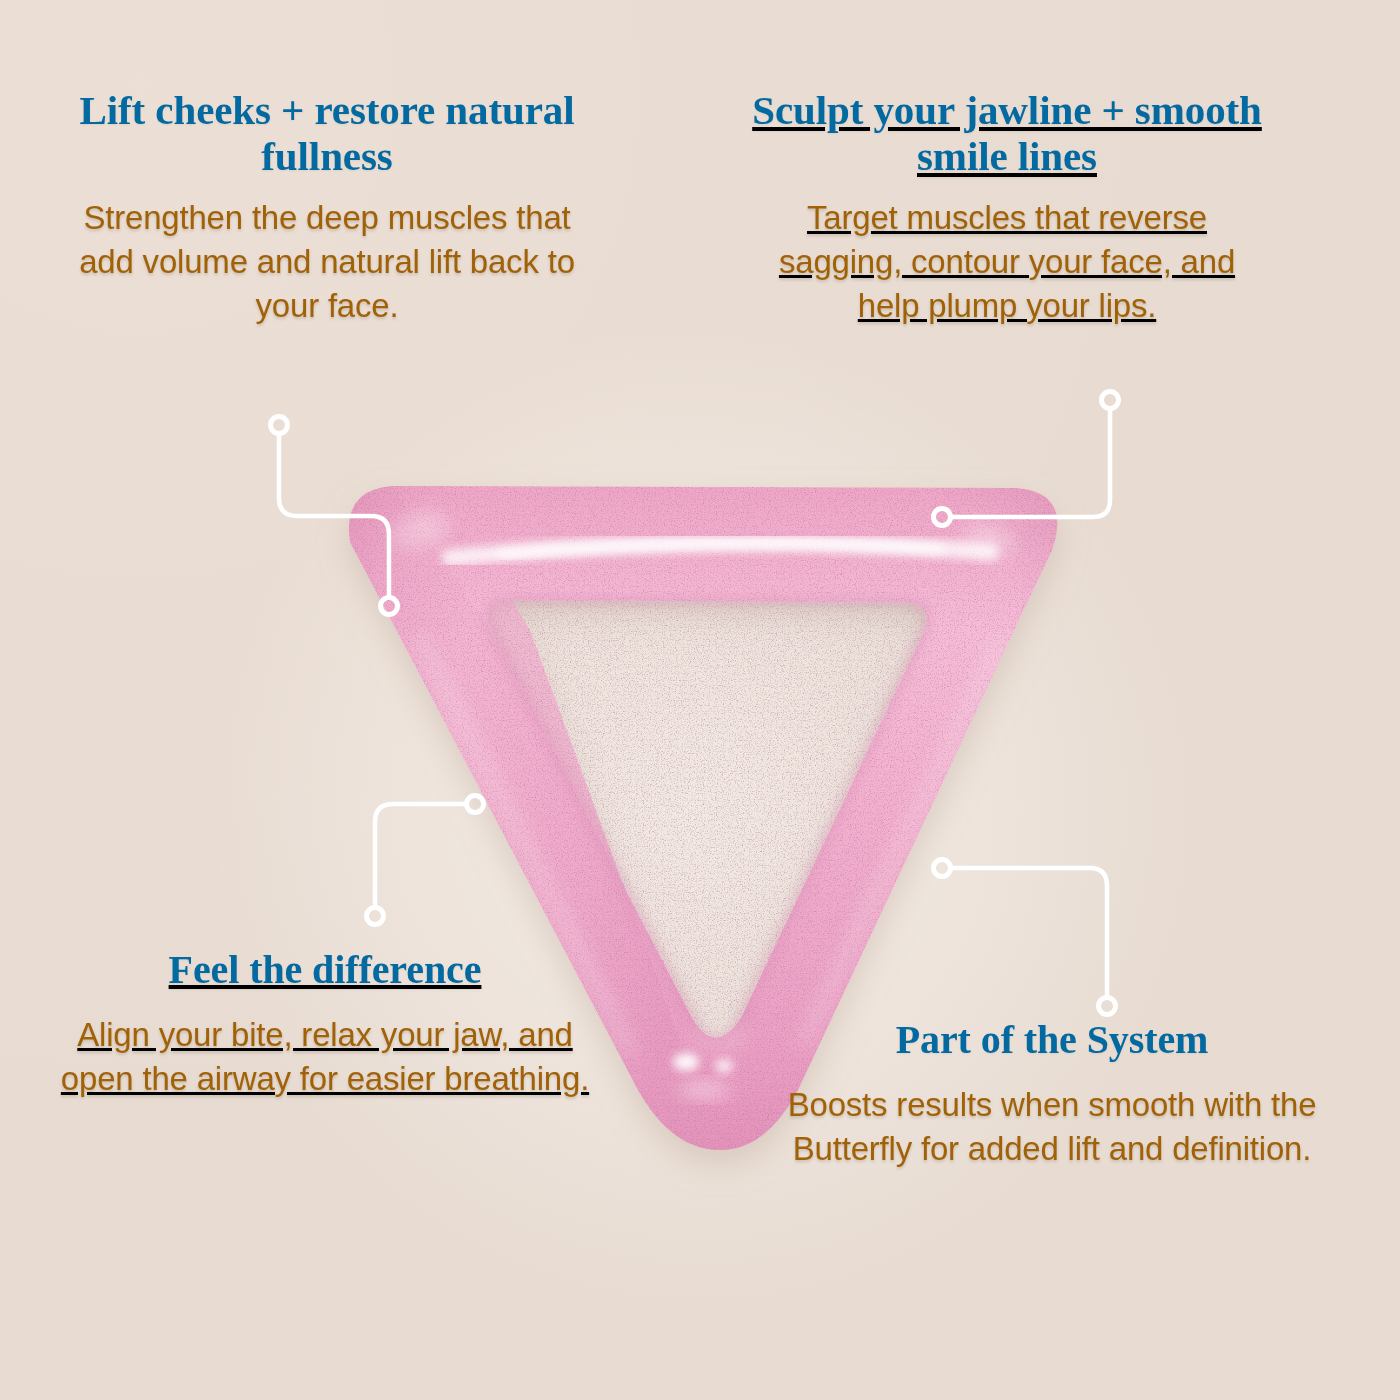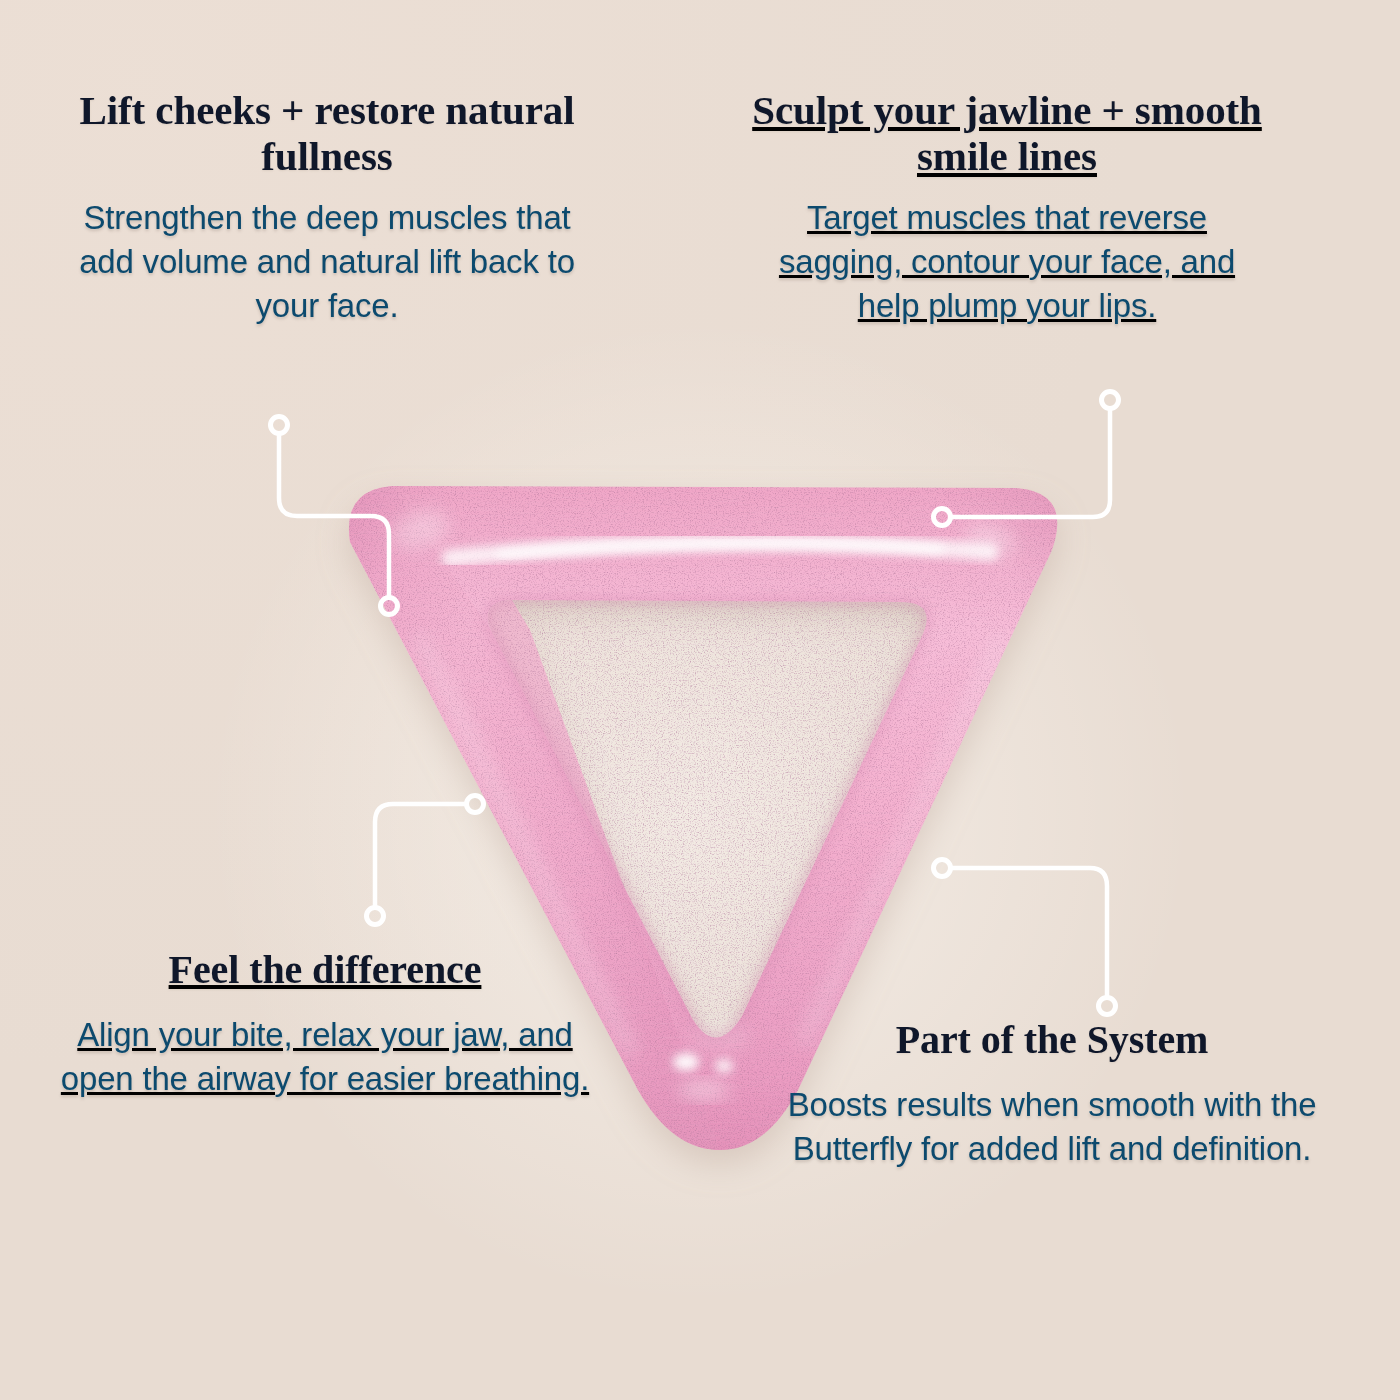--- a/index.html
+++ b/index.html
@@ -50,31 +50,31 @@
   #connectors svg { display: block; width: 1400px; height: 1400px; }
 
   
   .block {
     position: absolute;
     text-align: center;
   }
   .block .heading {
     font-family: "Liberation Serif", "DejaVu Serif", serif;
     font-weight: 700;
-    color: #0f172a;
+    color: #0369a1;
     font-size: 41px;
     line-height: 1.12;
     letter-spacing: -0.1px;
     margin: 0 0 16px 0;
     text-shadow: 0 1px 2px rgba(150,130,115,0.16);
   }
   .block .body {
     font-family: "Liberation Sans", "DejaVu Sans", sans-serif;
     font-weight: 400;
-    color: #0c4a6e;
+    color: #a16207;
     font-size: 33px;
     line-height: 1.33;
     margin: 0;
     letter-spacing: -0.2px;
     text-shadow: 0 2px 3px rgba(120,100,88,0.28);
   }
 
   #block-tl { left: 72px;  top: 88px;  width: 510px; }
   #block-tr { left: 752px; top: 88px;  width: 510px; text-decoration: underline; }
   #block-bl { left: 40px;  top: 948px; width: 570px; text-decoration: underline; }

